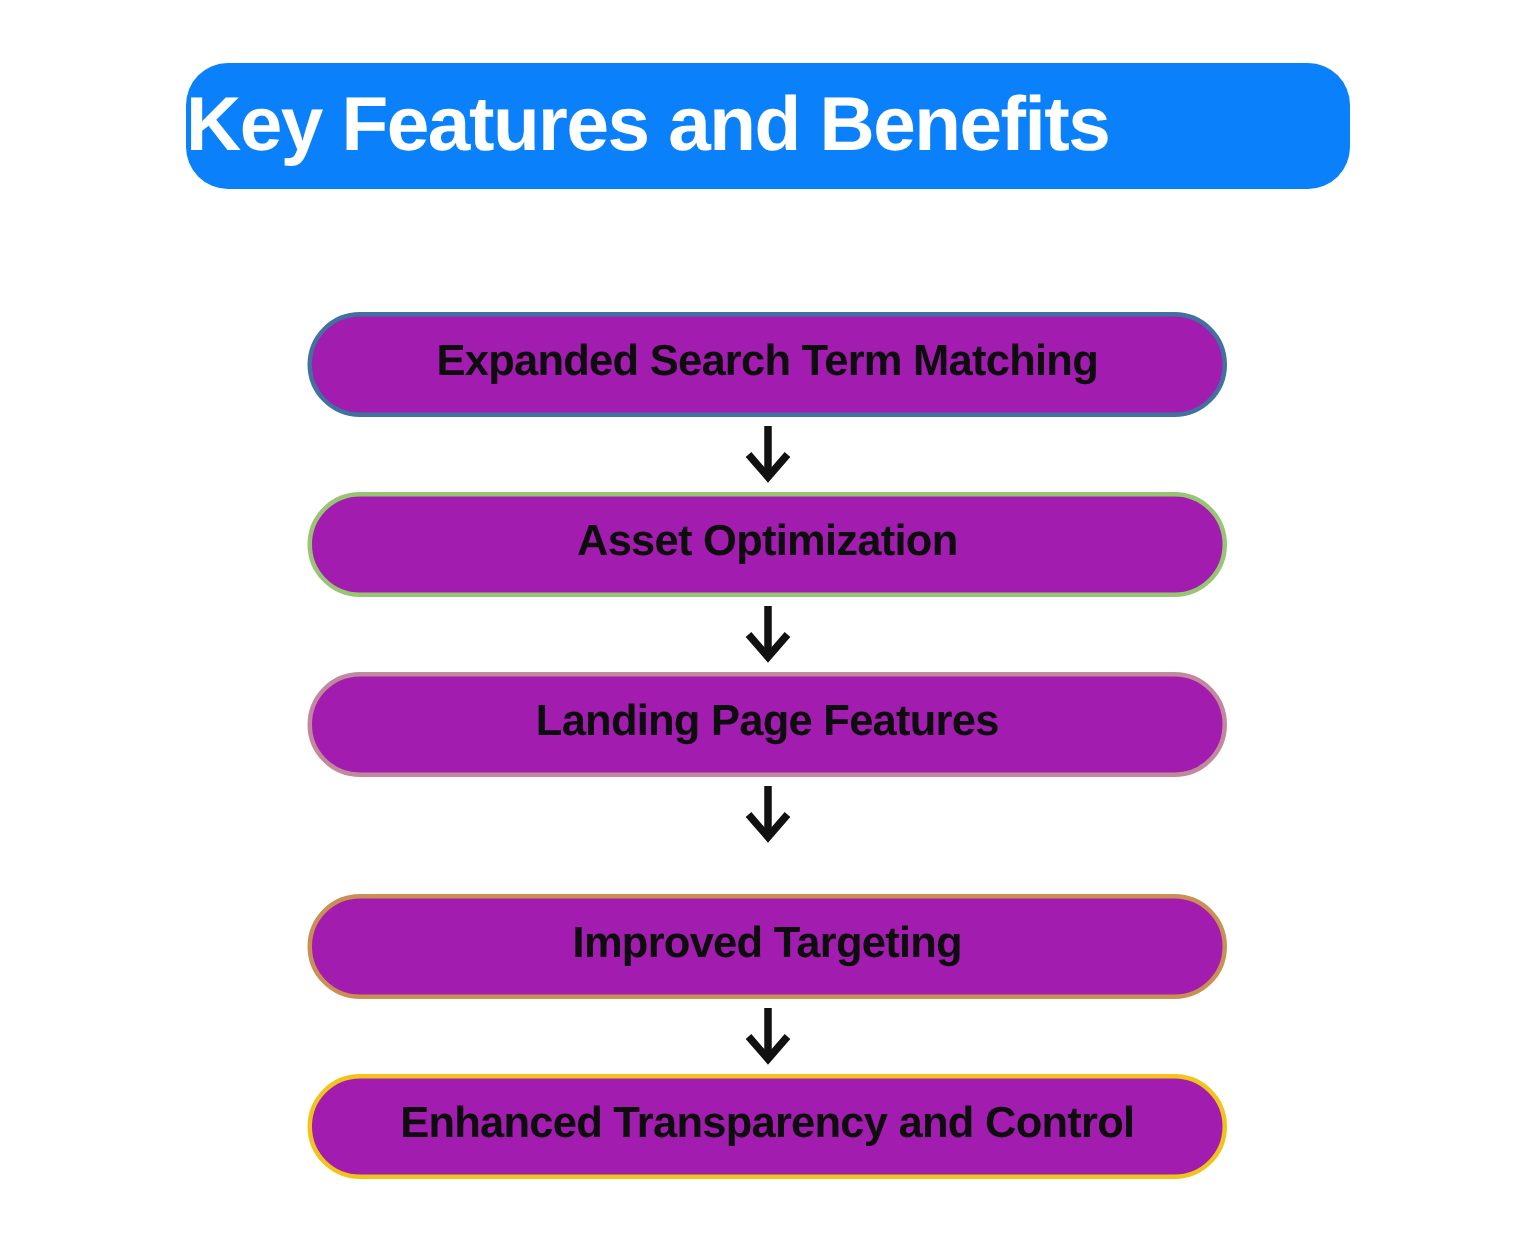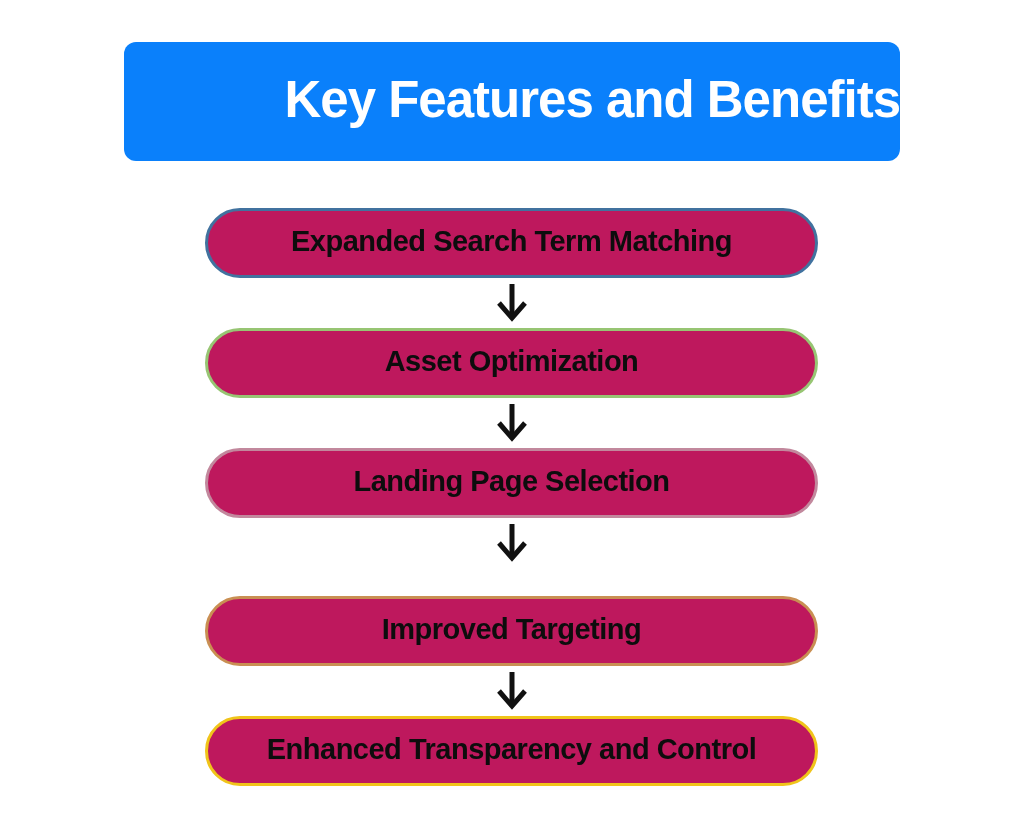--- a/index.html
+++ b/index.html
@@ -13,25 +13,25 @@
     height: 828px;
     background: #ffffff;
     overflow: hidden;
     font-family: "Liberation Sans", sans-serif;
   }
   .title-banner {
     position: absolute;
     left: 124px;
     top: 42px;
     width: 776px;
-    height: 119px;
-    border-radius: 12px;
+    height: 84px;
+    border-radius: 28px;
     display: flex;
     align-items: center;
-    justify-content: flex-end;
+    justify-content: flex-start;
   }
   .title-banner .title-text {
     font-size: 51px;
     font-weight: bold;
     letter-spacing: -1px;
     line-height: 1;
     padding-bottom: 4px;
     white-space: nowrap;
   }
   .flow {
@@ -39,21 +39,21 @@
     left: 205px;
     top: 208px;
     width: 613px;
     display: flex;
     flex-direction: column;
   }
   .flow-step {
     box-sizing: border-box;
     width: 613px;
     height: 70px;
-    background: #be185d;
+    background: #a21caf;
     border: 3.5px solid #888888; 
     border-radius: 35px;
     display: flex;
     align-items: center;
     justify-content: center;
   }
   .step-label {
     font-size: 29px;
     font-weight: bold;
     color: #0d0d0d;
@@ -101,21 +101,21 @@
     </div>
 
     <div class="arrow-gap">
       <svg class="down-arrow" width="32" height="40" viewBox="0 0 32 40" style="color: rgb(17, 17, 17);">
         <line x1="16" y1="1" x2="16" y2="33" stroke="currentColor" stroke-width="5"></line>
         <polyline points="3,20 16,35 29,20" fill="none" stroke="currentColor" stroke-width="5" stroke-linejoin="miter"></polyline>
       </svg>
     </div>
 
     <div class="flow-step" style="border-color: rgb(194, 136, 157);">
-      <span class="step-label">Landing Page Selection</span>
+      <span class="step-label">Landing Page Features</span>
     </div>
 
     <div class="arrow-gap">
       <svg class="down-arrow" width="32" height="40" viewBox="0 0 32 40" style="color: rgb(17, 17, 17);">
         <line x1="16" y1="1" x2="16" y2="33" stroke="currentColor" stroke-width="5"></line>
         <polyline points="3,20 16,35 29,20" fill="none" stroke="currentColor" stroke-width="5" stroke-linejoin="miter"></polyline>
       </svg>
     </div>
 
     <div class="flow-step" style="border-color: rgb(201, 143, 83); margin-top: 28px;">

